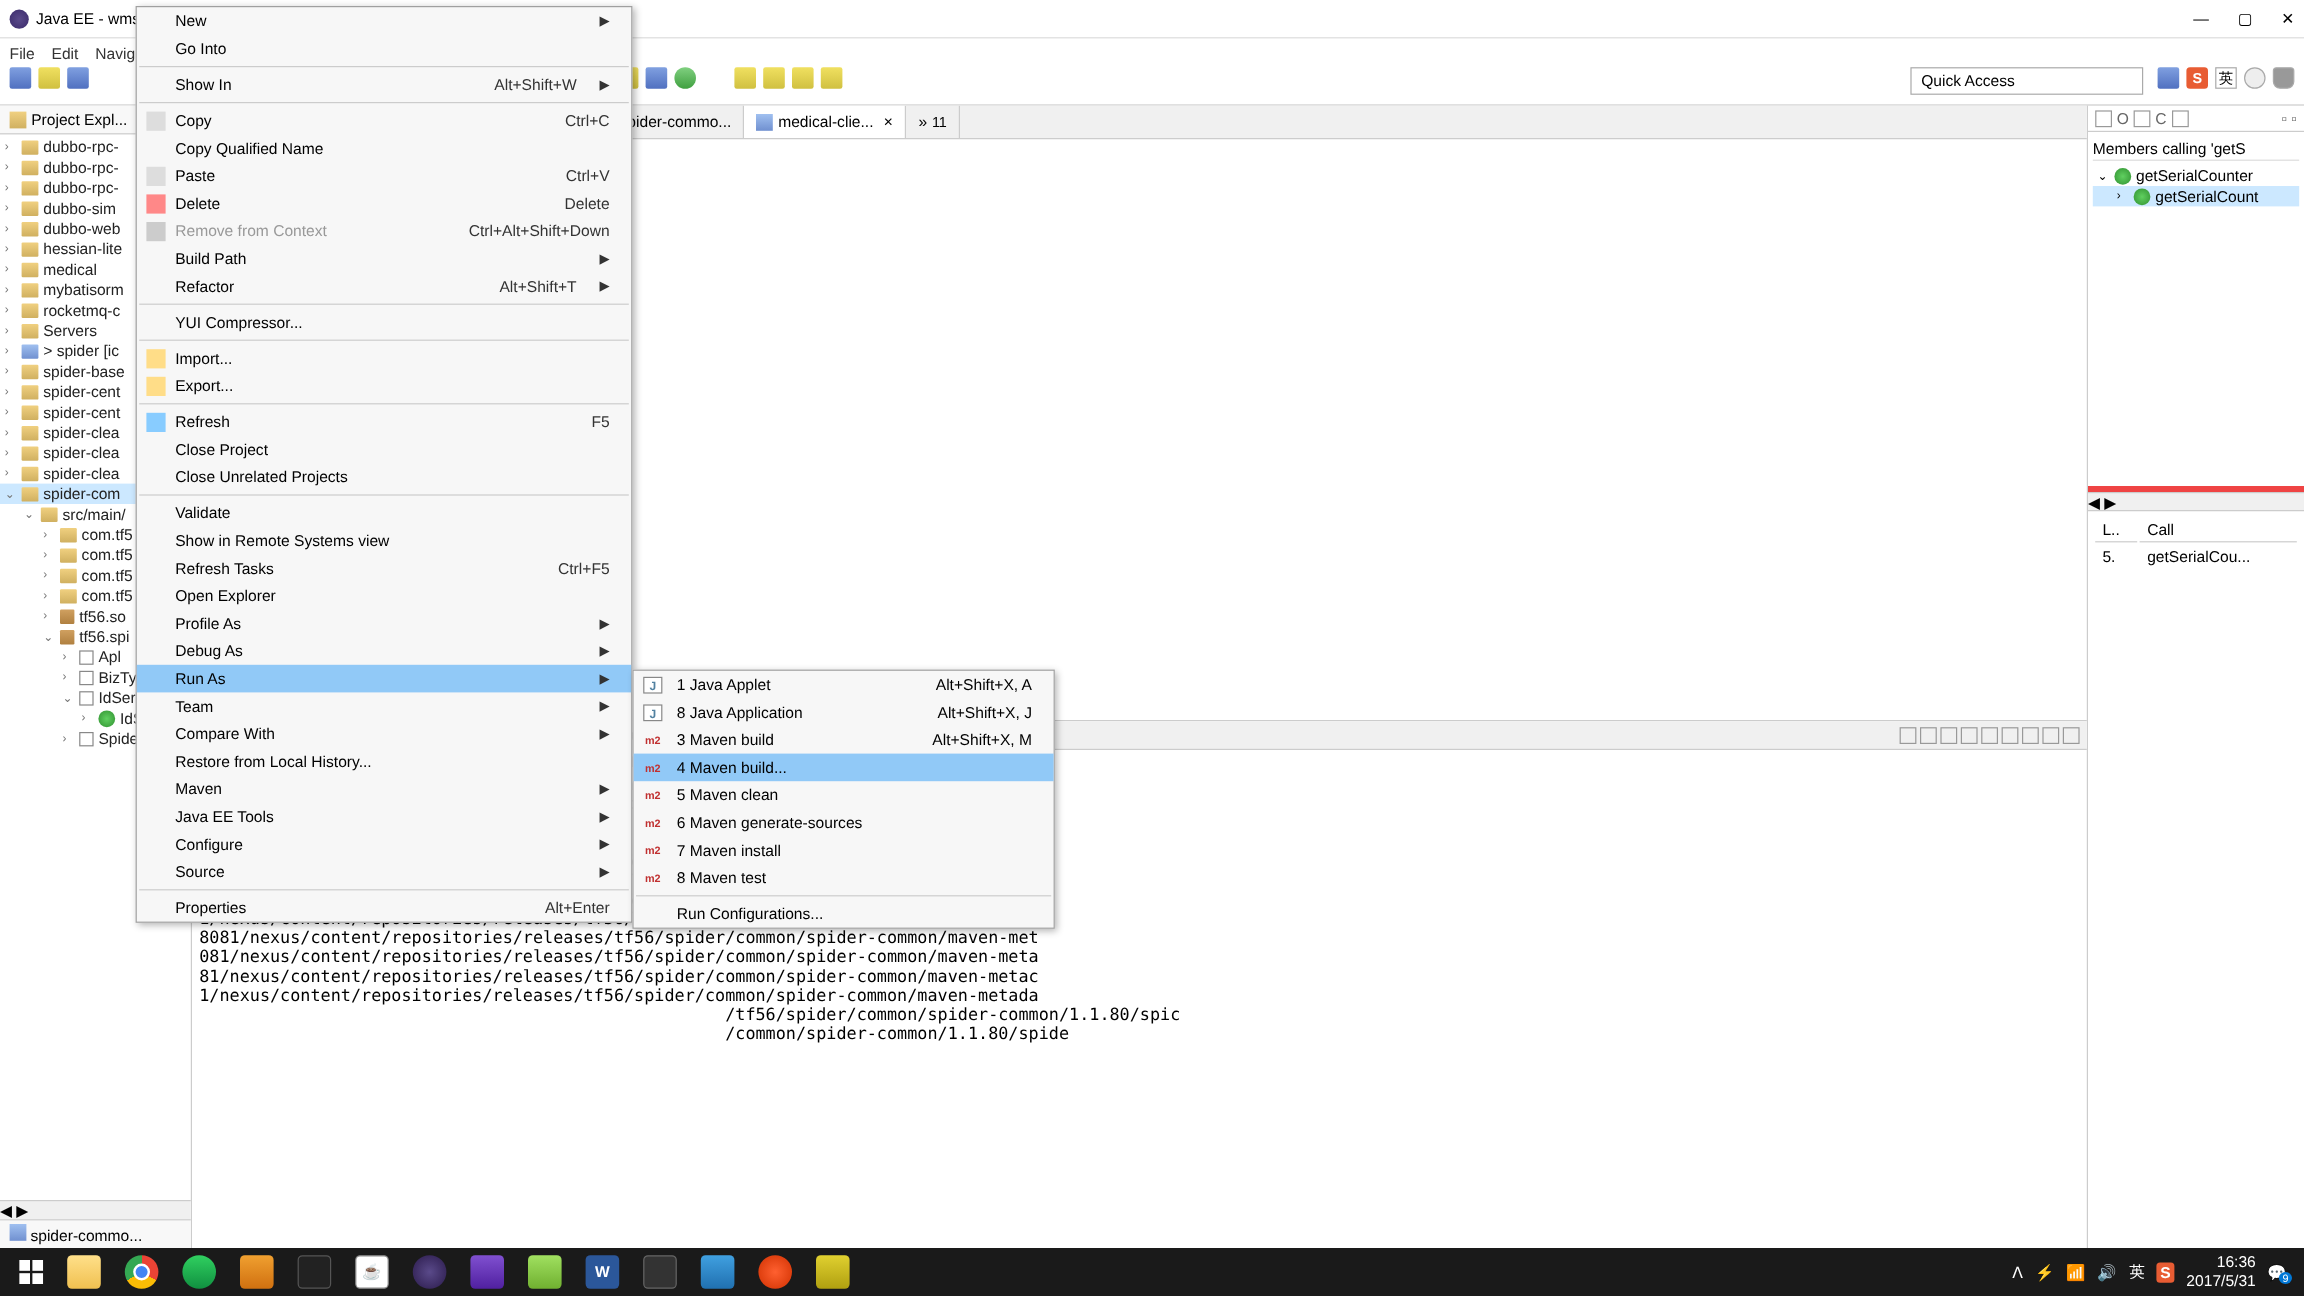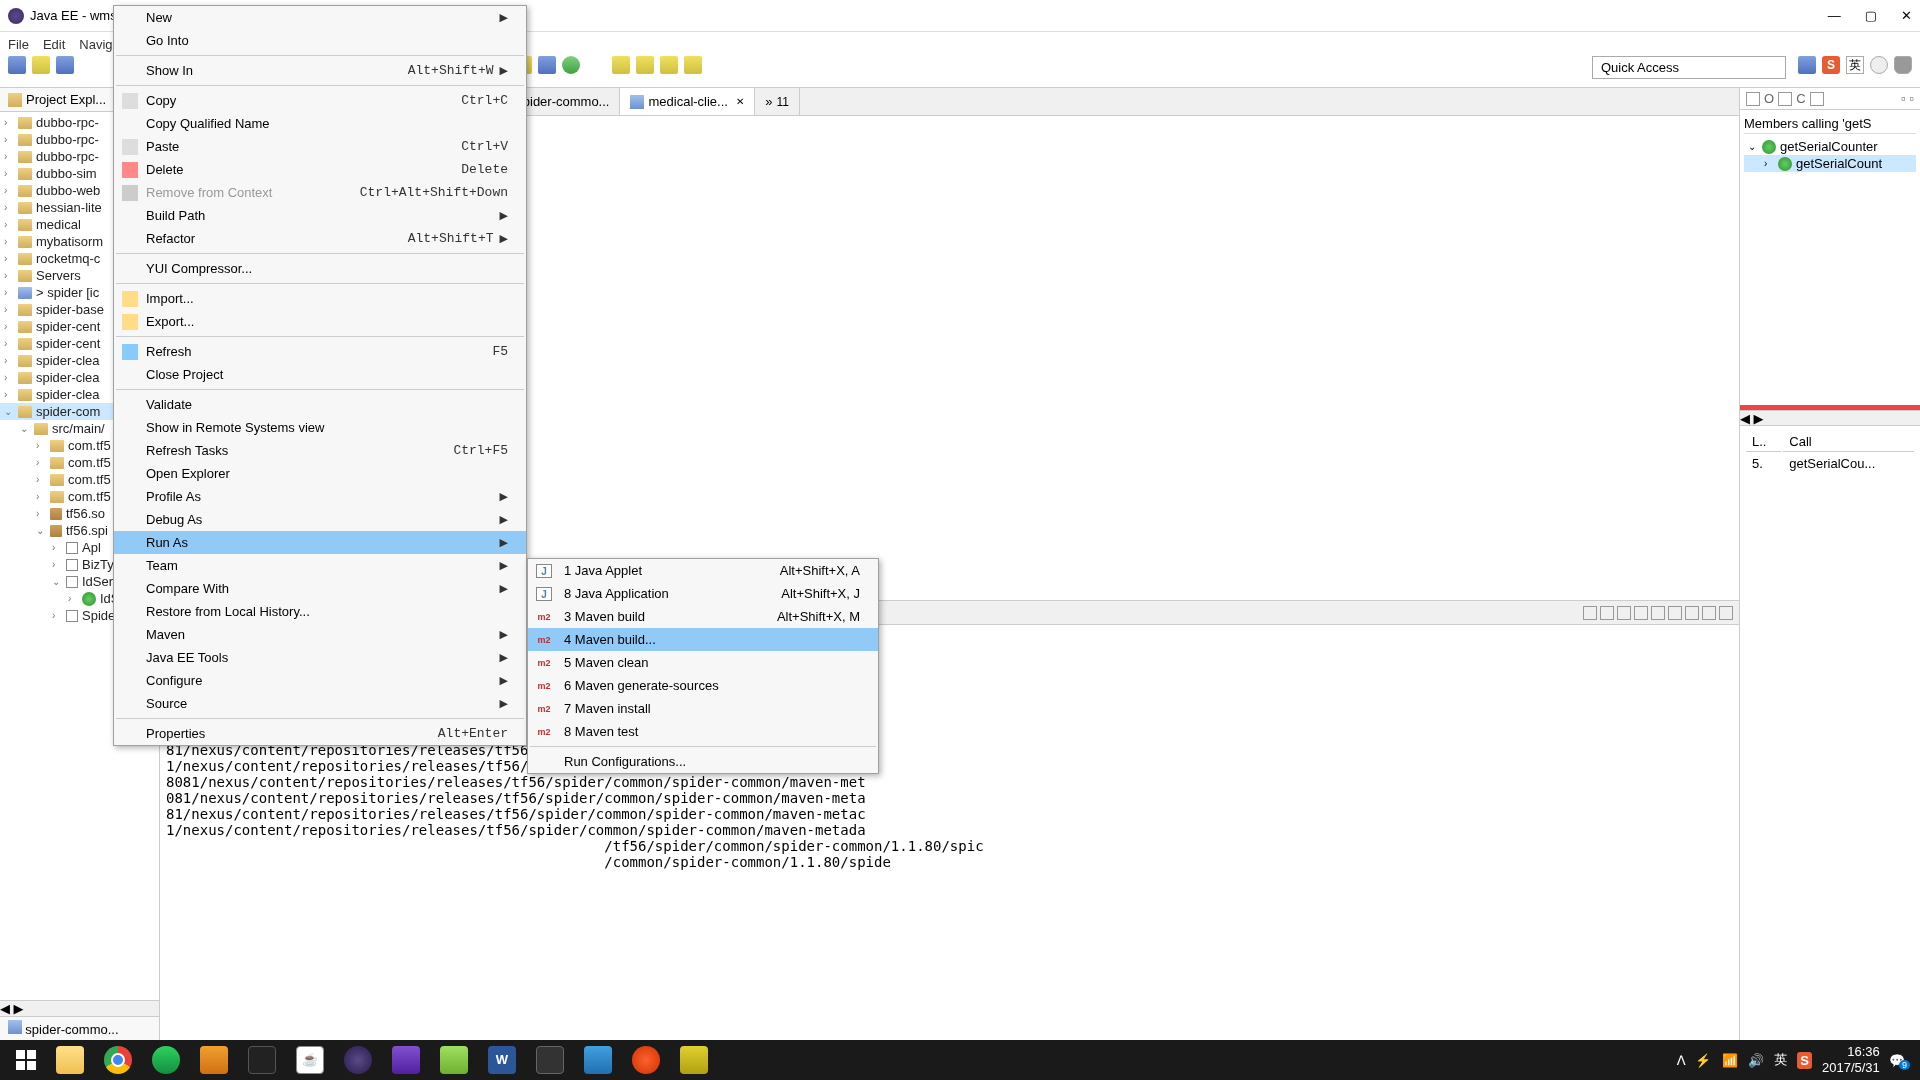--- a/index.html
+++ b/index.html
@@ -56,22 +56,22 @@
 .right-panel-top { flex: 0 0 300px; border-bottom: 5px solid #ef4444; padding: 4px; font-size: 12px; overflow: hidden; }
 .right-panel-top .hdr { font-weight: normal; padding: 2px 0; border-bottom: 1px solid #ddd; margin-bottom: 4px; }
 .right-panel-top .item { padding: 1px 4px; display: flex; align-items: center; gap: 4px; white-space: nowrap; }
 .right-panel-top .item.sel { background: #cce8ff; }
 .right-table { flex: 1; font-size: 12px; padding: 4px; }
 .right-table th { text-align: left; font-weight: normal; border-bottom: 1px solid #ccc; padding: 2px 6px; }
 .right-table td { padding: 2px 6px; }
 
 
 .ctx-menu { position: absolute; background: #f7f7f7; border: 1px solid #a0a0a0; box-shadow: 2px 2px 6px rgba(0,0,0,0.3); font-size: 14px; color: #000; }
-.ctx-item { padding: 4px 18px 4px 32px; display: flex; align-items: center; white-space: nowrap; }
-.ctx-item .shortcut { margin-left: auto; padding-left: 40px; color: #333; font-size: 13px; font-family: Liberation Mono, monospace; }
+.ctx-item { padding: 4px 18px 4px 32px; display: flex; align-items: center; white-space: nowrap; gap: 13px; }
+.ctx-item .shortcut { margin-left: auto; padding-left: 40px; color: #333; font-size: 13px; }
 .ctx-item .arrow { margin-left: auto; padding-left: 40px; font-size: 11px; color: #333; }
 .ctx-item.sel { background: #91c9f7; }
 .ctx-item.disabled { color: #999; }
 .ctx-item.sep { height: 1px; padding: 0; margin: 3px 2px; background: #ccc; }
 .ctx-item .ico { position: absolute; left: 8px; width: 16px; height: 16px; }
 .ctx-item { position: relative; }
 
 .sub-menu { position: absolute; background: #f7f7f7; border: 1px solid #a0a0a0; box-shadow: 2px 2px 6px rgba(0,0,0,0.3); font-size: 14px; }
 .sub-item { padding: 4px 18px 4px 36px; display: flex; align-items: center; white-space: nowrap; position: relative; }
 .sub-item .ico { position: absolute; left: 8px; width: 16px; height: 14px; font-size: 9px; font-weight: bold; color: #c03030; text-align:center; line-height:14px; }
@@ -495,20 +495,23 @@
     </div>
     <div class="ctx-item sep"></div>
     <div class="ctx-item">
       <span class="ico" style="background: rgb(136, 204, 255);"></span>
       <span>Refresh</span>
       <span class="shortcut">F5</span>
     </div>
     <div class="ctx-item">
       <span>Close Project</span>
     </div>
+    <div class="ctx-item">
+      <span>Close Unrelated Projects</span>
+    </div>
     <div class="ctx-item sep"></div>
     <div class="ctx-item">
       <span>Validate</span>
     </div>
     <div class="ctx-item">
       <span>Show in Remote Systems view</span>
     </div>
     <div class="ctx-item">
       <span>Refresh Tasks</span>
       <span class="shortcut">Ctrl+F5</span>

